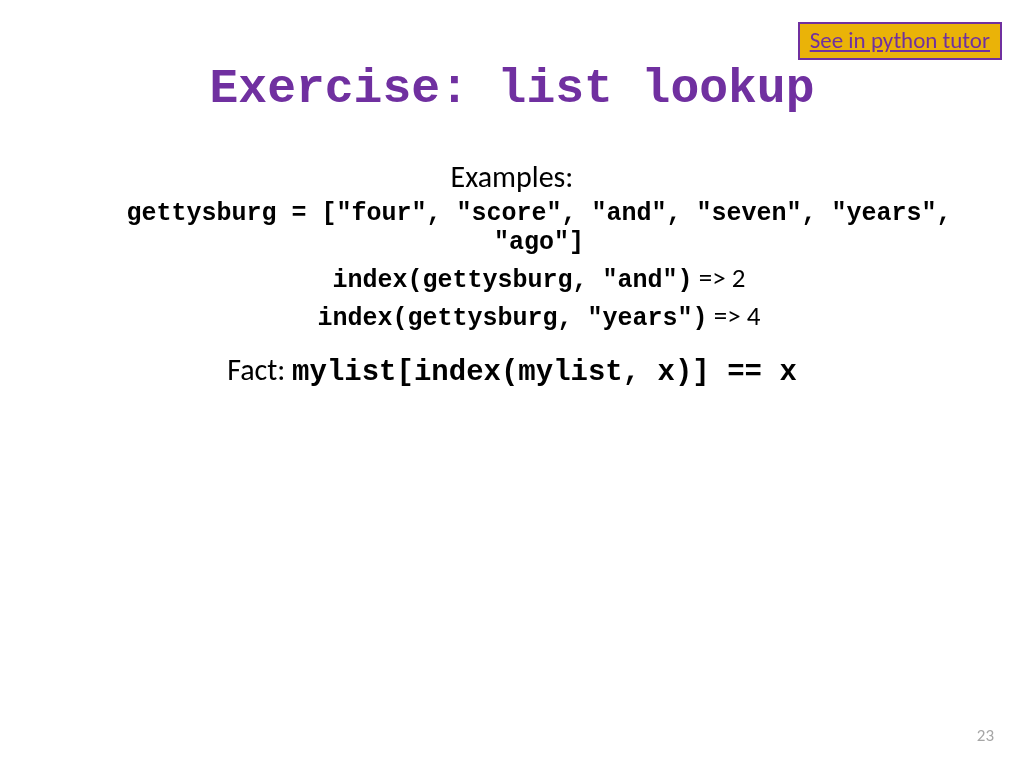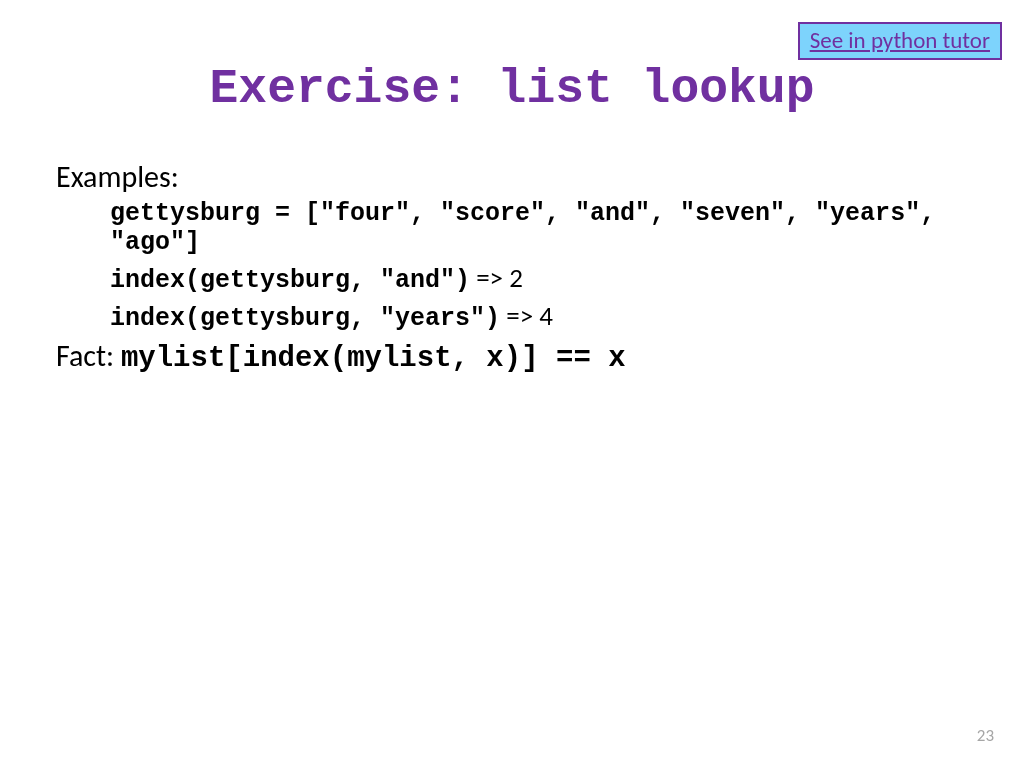--- a/index.html
+++ b/index.html
@@ -9,21 +9,21 @@
     height: 768px;
     background: #ffffff;
     font-family: Calibri, "Segoe UI", Arial, sans-serif;
     position: relative;
     overflow: hidden;
   }
   .tutor-link {
     position: absolute;
     top: 22px;
     right: 22px;
-    background: #7dd3fc;
+    background: #eab308;
     border: 2px solid #7030a0;
     padding: 2px 10px 4px 10px;
     color: #7030a0;
     font-size: 23px;
     text-decoration: underline;
     font-family: Calibri, Arial, sans-serif;
   }
   .title {
     text-align: center;
     color: #7030a0;
@@ -48,20 +48,21 @@
     color: #77933c;
   }
   .sans {
     font-family: Calibri, Arial, sans-serif;
     font-weight: normal;
     font-size: 30px;
     color: #000;
   }
   .examples-block {
     margin-top: 42px;
+    text-align: center;
   }
   .example-line {
     margin-left: 54px;
     margin-top: 4px;
   }
   .mono-sm {
     font-family: "Courier New", Courier, monospace;
     font-weight: bold;
     font-size: 25px;
     color: #000;
@@ -98,20 +99,20 @@
     </div>
 
     <div class="example-line">
       <span class="mono-sm">index(gettysburg, "and")</span><span class="arrow"> =&gt; </span><span class="sans" style="font-size:27px;">2</span>
     </div>
 
     <div class="example-line">
       <span class="mono-sm">index(gettysburg, "years")</span><span class="arrow"> =&gt; </span><span class="sans" style="font-size:27px;">4</span>
     </div>
 
-    <div style="margin-top:4px;">
+    <div style="margin-top:18px;">
       <span class="sans">Fact: </span><span class="mono">mylist[index(mylist, x)] == x</span>
     </div>
   </div>
 
 </div>
 
 <div class="page-num">23</div>
 
 </body></html>

